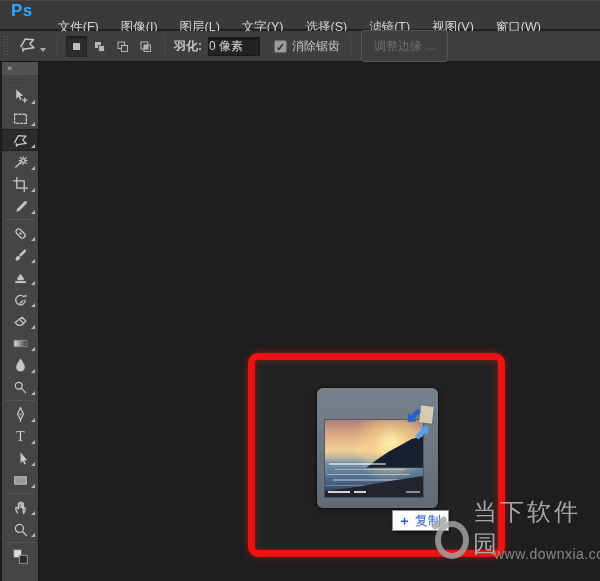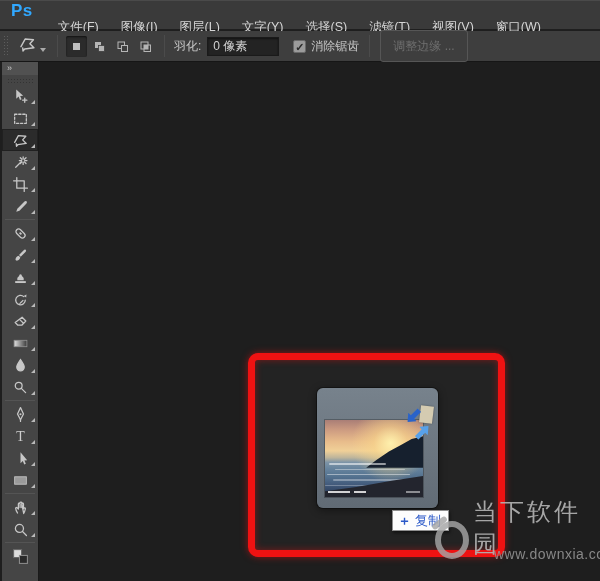--- a/index.html
+++ b/index.html
@@ -28,25 +28,25 @@
   .grip-v {
     width:5px; height:22px; margin-left:3px; margin-right:6px;
     background-image:radial-gradient(#5d5d5d 32%, transparent 36%);
     background-size:3px 3px;
   }
   .tool-preset { display:flex; align-items:center; gap:3px; padding:2px 4px; }
   .caret-down { width:0; height:0; border-left:3.5px solid transparent; border-right:3.5px solid transparent; border-top:4px solid #aaa; margin-top:7px; }
   .sep { width:1px; height:22px; background:#2c2c2c; border-right:1px solid #4b4b4b; margin:0 7px; }
   .mode-btn { width:21px; height:21px; display:flex; align-items:center; justify-content:center; border-radius:2px; margin:0 1px; }
   .mode-btn.pressed { background:#2b2b2b; box-shadow:inset 0 1px 2px rgba(0,0,0,.6); }
-  .feather-label { margin:0 6px 0 2px; }
+  .feather-label { margin:0 6px 0 2px;font-weight:bold; }
   .feather-input {
-    width:72px; height:19px; background:#232323; border:1px solid #1a1a1a;
+    width:52px; height:19px; background:#232323; border:1px solid #1a1a1a;
     box-shadow:inset 0 1px 2px rgba(0,0,0,.5); color:#d2d2d2;
-    font-size:12px; line-height:17px; padding-left:5px;
+    font-size:12px; line-height:17px; 
   }
   .checkbox-wrap { display:flex; align-items:center; gap:5px; margin-left:14px; }
   .checkbox {
     width:13px; height:13px; background:#9b9b9b; border:1px solid #6a6a6a; border-radius:2px;
     color:#2c2c2c; font-size:11px; font-weight:bold; line-height:12px; text-align:center;
   }
   .refine-btn {
     height:32px; padding:0 12px; border:1px solid #565656; border-radius:3px;
     color:#6f6f6f; font-size:12px; line-height:18px; background:transparent;
   }

